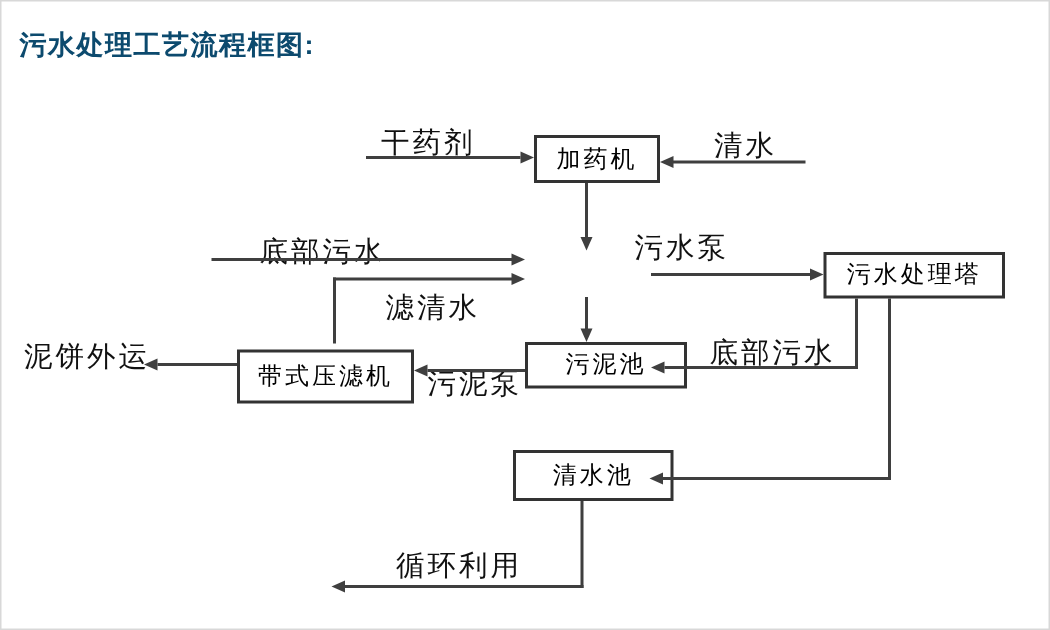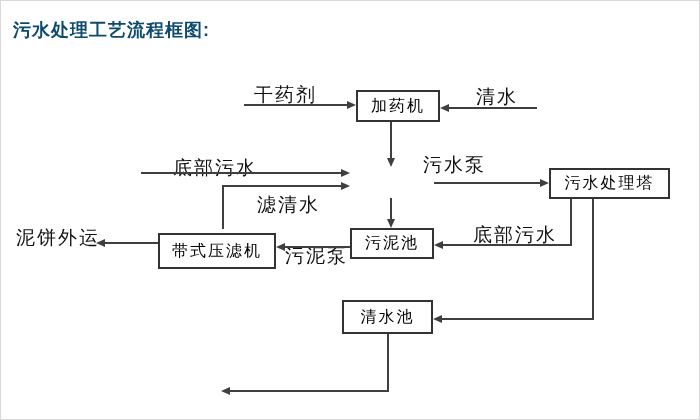--- a/index.html
+++ b/index.html
@@ -31,22 +31,22 @@
 </head>
 <body>
 
 <div class="canvas">
 
   <h1 class="title">污水处理工艺流程框图:</h1>
 
   <div class="node" style="left:355px;top:89px;width:84px;height:32px">加药机</div>
   <div class="node" style="left:548px;top:167px;width:121px;height:31px">污水处理塔</div>
   <div class="node" style="left:157px;top:232px;width:118px;height:36px">带式压滤机</div>
-  <div class="node" style="left:349px;top:227px;width:84px;height:31px">污泥池</div>
-  <div class="node" style="left:341px;top:299px;width:91px;height:34px">清水池</div>
+  <div class="node" style="left:349px;top:227px;width:108px;height:31px">污泥池</div>
+  <div class="node" style="left:341px;top:299px;width:107px;height:34px">清水池</div>
 
   <div class="lbl" style="left:253px;top:81px">干药剂</div>
   <div class="hline" style="left:243px;top:103px;width:103px"></div>
   <div class="ar right" style="left:346px;top:100px"></div>
 
   <div class="lbl" style="left:475px;top:83px">清水</div>
   <div class="hline" style="left:447px;top:106px;width:89px"></div>
   <div class="ar left" style="left:439px;top:103px"></div>
 
   <div class="vline" style="left:389px;top:121px;height:37px"></div>
@@ -78,17 +78,18 @@
   <div class="ar left" style="left:275px;top:242px"></div>
 
   <div class="lbl" style="left:15px;top:224px">泥饼外运</div>
   <div class="hline" style="left:104px;top:241px;width:53px"></div>
   <div class="ar left" style="left:95px;top:238px"></div>
 
   <div class="vline" style="left:591px;top:198px;height:121px"></div>
   <div class="hline" style="left:441px;top:317px;width:152px"></div>
   <div class="ar left" style="left:432px;top:314px"></div>
 
+  <div class="lbl" style="left:263px;top:363px">循环利用</div>
   <div class="vline" style="left:386px;top:333px;height:58px"></div>
   <div class="hline" style="left:229px;top:389px;width:159px"></div>
   <div class="ar left" style="left:220px;top:386px"></div>
 
 </div>
 
 </body></html>

